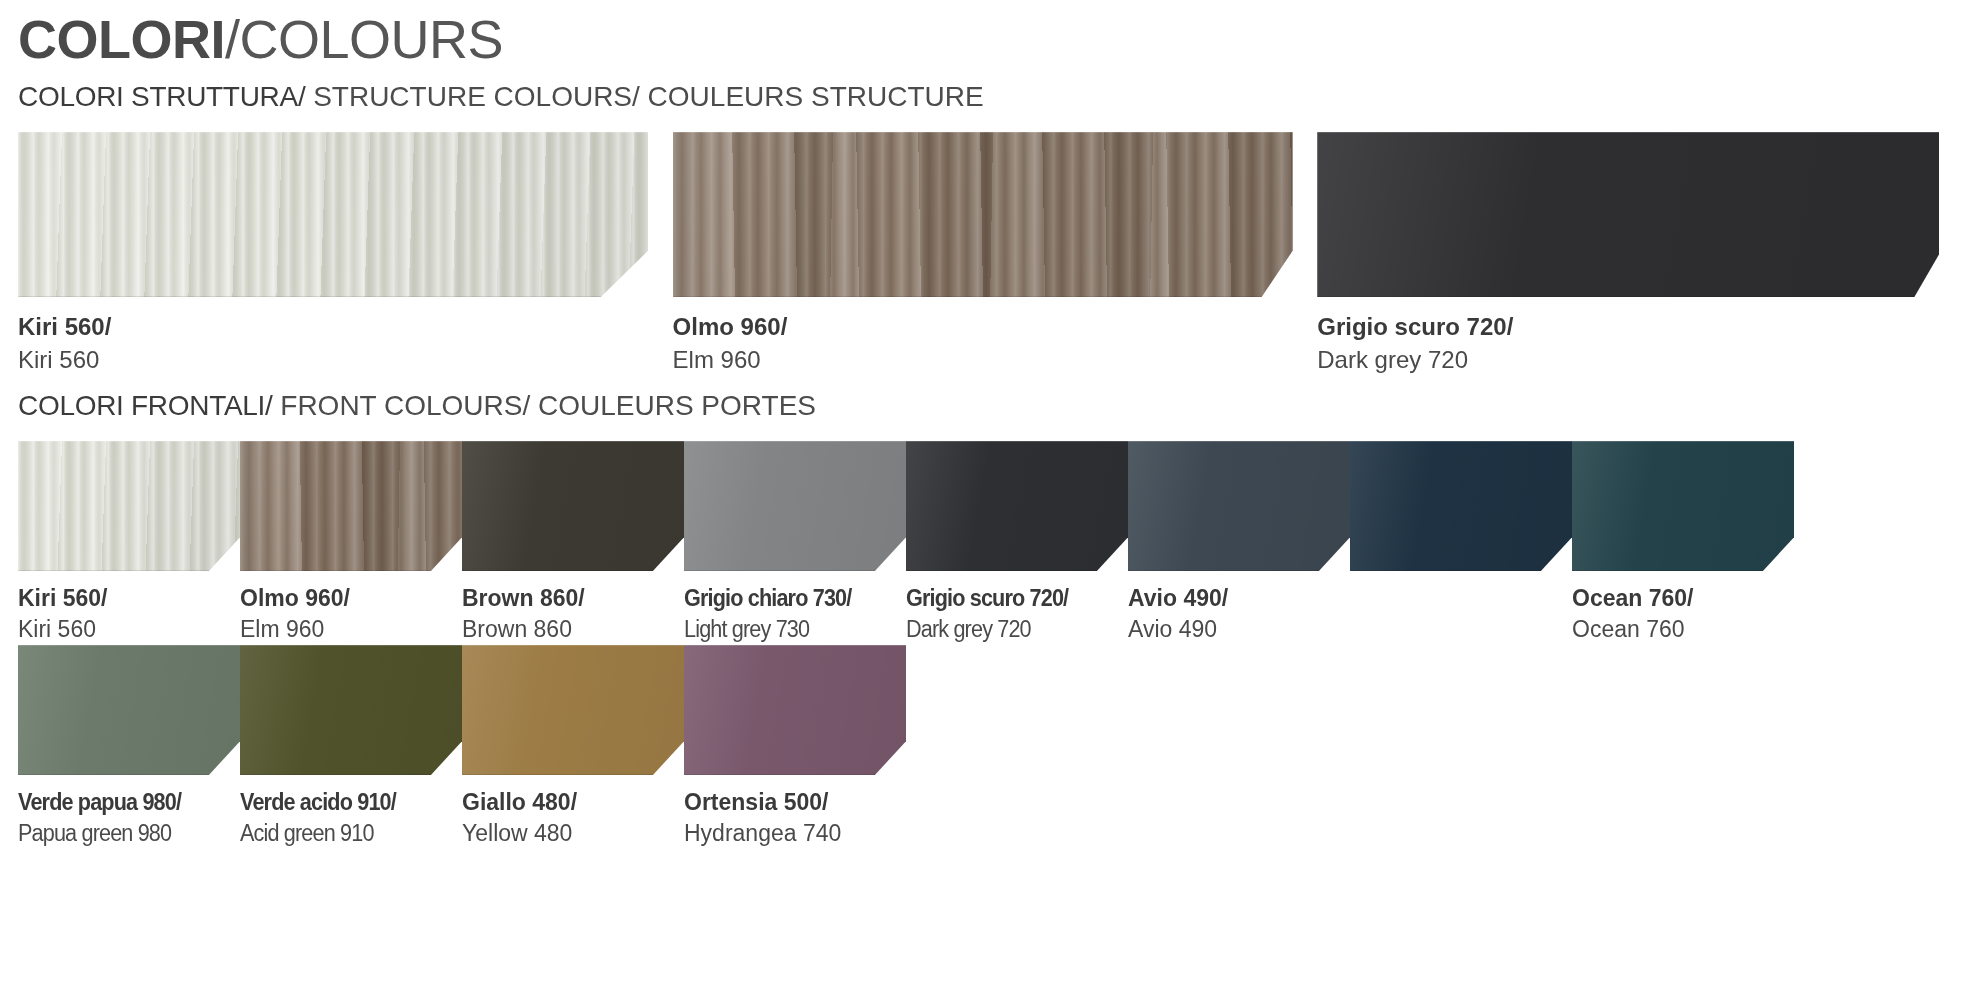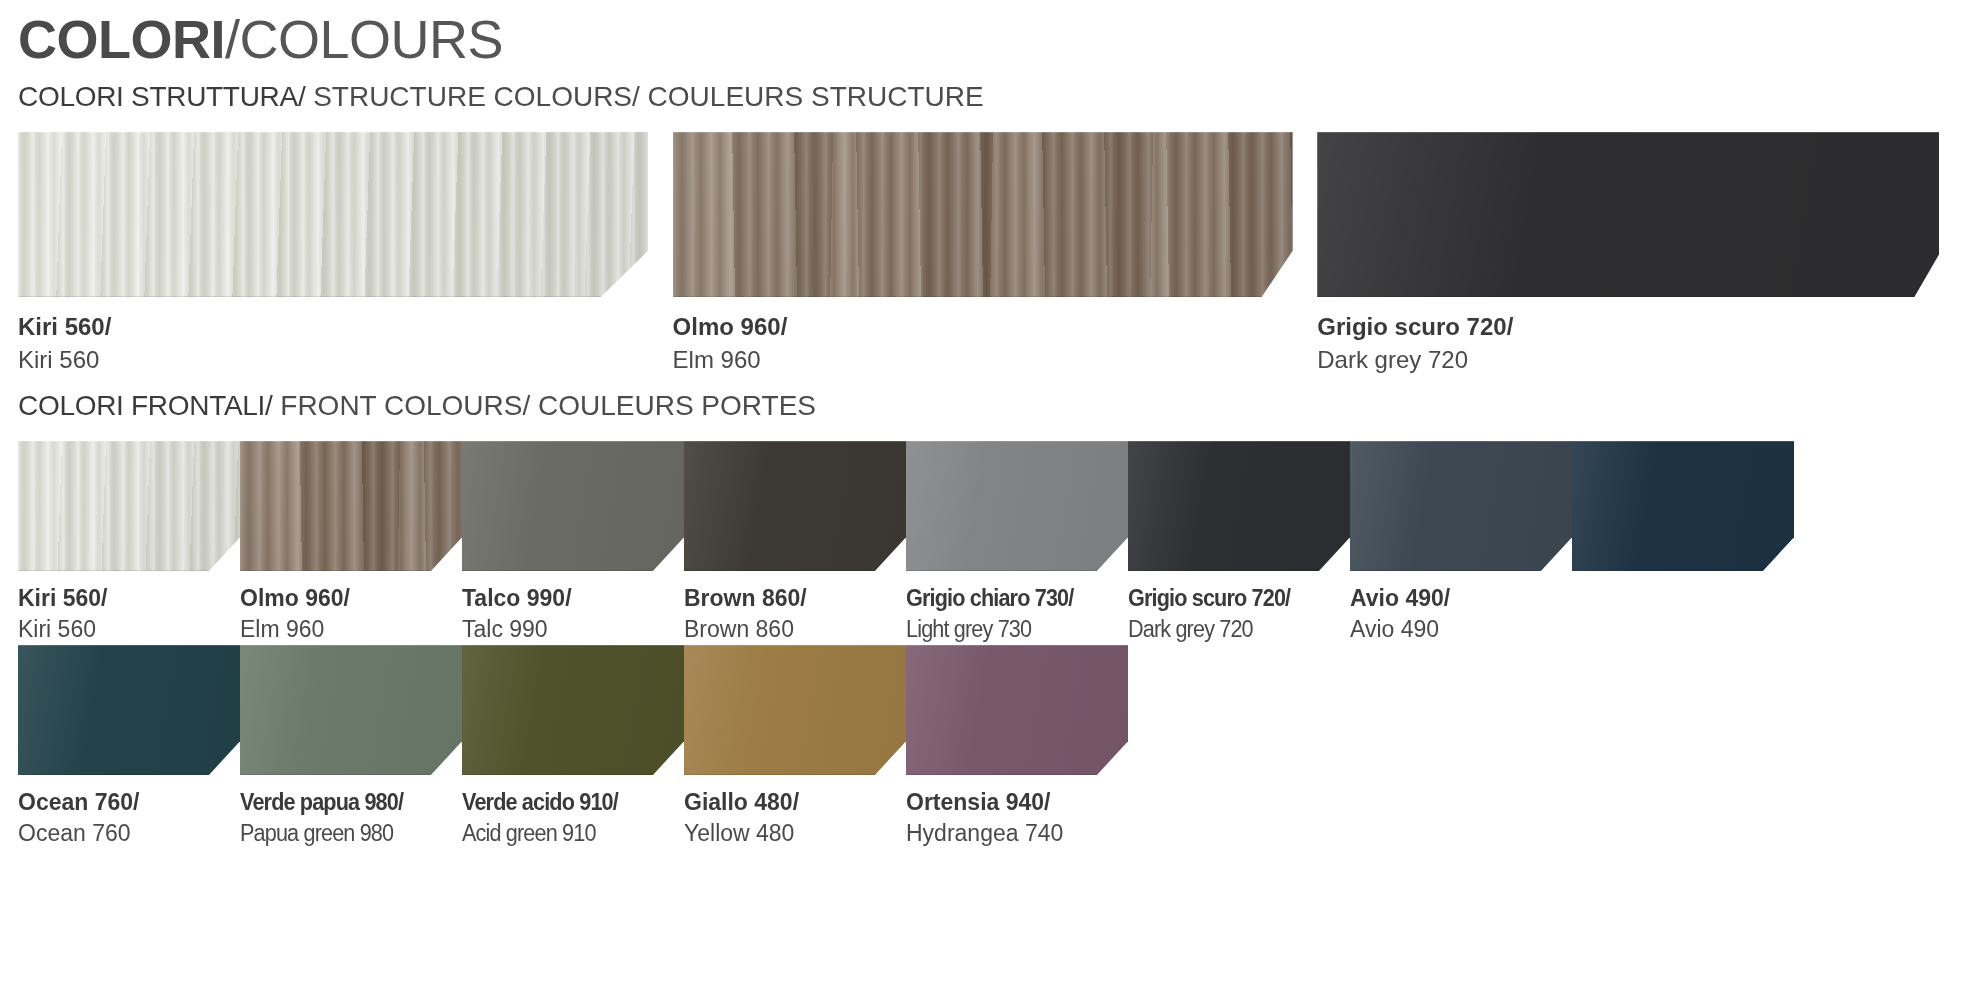--- a/index.html
+++ b/index.html
@@ -246,30 +246,20 @@
           <div class="grain-olmo"></div>
           <div class="sheen"></div>
           <div class="edge"></div>
         </div>
         <div class="labels">
           <div class="lab-it">Olmo 960/</div>
           <div class="lab-en">Elm 960</div>
         </div>
       </div>
       <div class="front-cell">
-        <div class="sw-front" style="background: rgb(106, 107, 98);">
-          <div class="sheen"></div>
-          <div class="edge"></div>
-        </div>
-        <div class="labels">
-          <div class="lab-it">Talco 990/</div>
-          <div class="lab-en">Talc 990</div>
-        </div>
-      </div>
-      <div class="front-cell">
         <div class="sw-front" style="background: rgb(61, 58, 51);">
           <div class="sheen"></div>
           <div class="edge"></div>
         </div>
         <div class="labels">
           <div class="lab-it">Brown 860/</div>
           <div class="lab-en">Brown 860</div>
         </div>
       </div>
       <div class="front-cell narrow">
@@ -347,19 +337,19 @@
           <div class="lab-it">Giallo 480/</div>
           <div class="lab-en">Yellow 480</div>
         </div>
       </div>
       <div class="front-cell">
         <div class="sw-front" style="background: rgb(121, 88, 108);">
           <div class="sheen"></div>
           <div class="edge"></div>
         </div>
         <div class="labels">
-          <div class="lab-it">Ortensia 940/</div>
+          <div class="lab-it">Ortensia 500/</div>
           <div class="lab-en">Hydrangea 740</div>
         </div>
       </div>
     </div>
 
 </div>
 
 </body></html>

